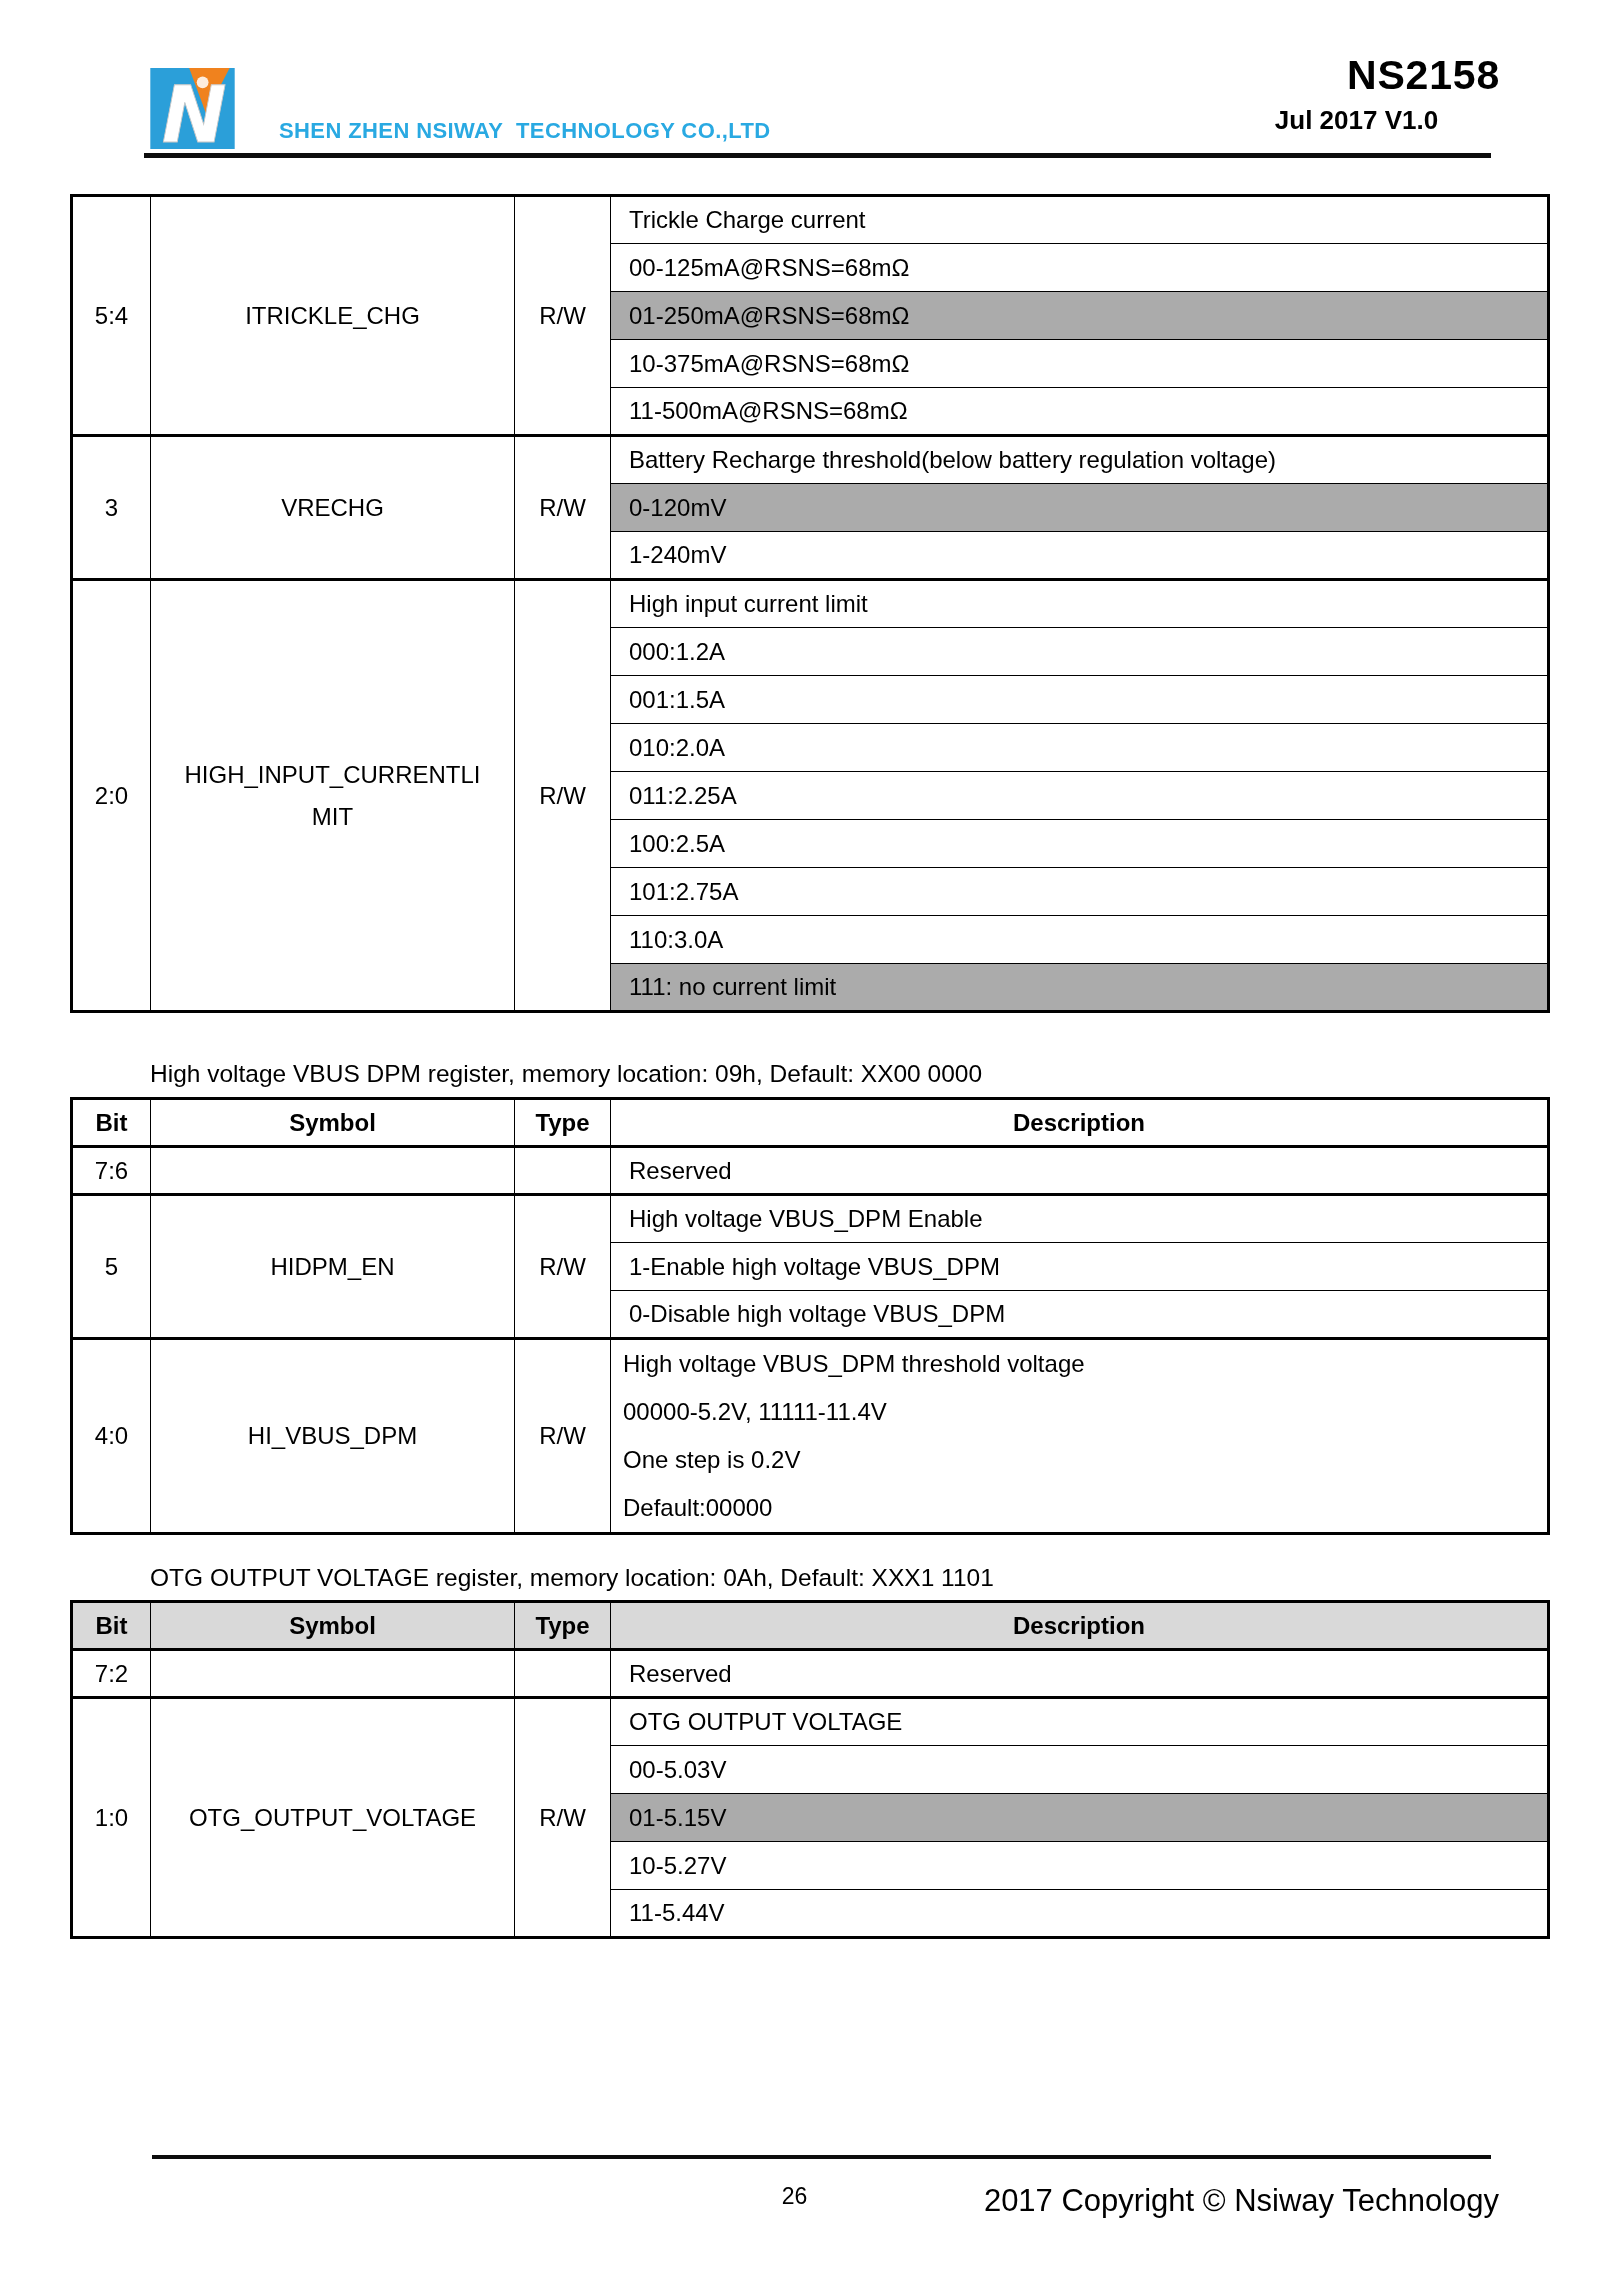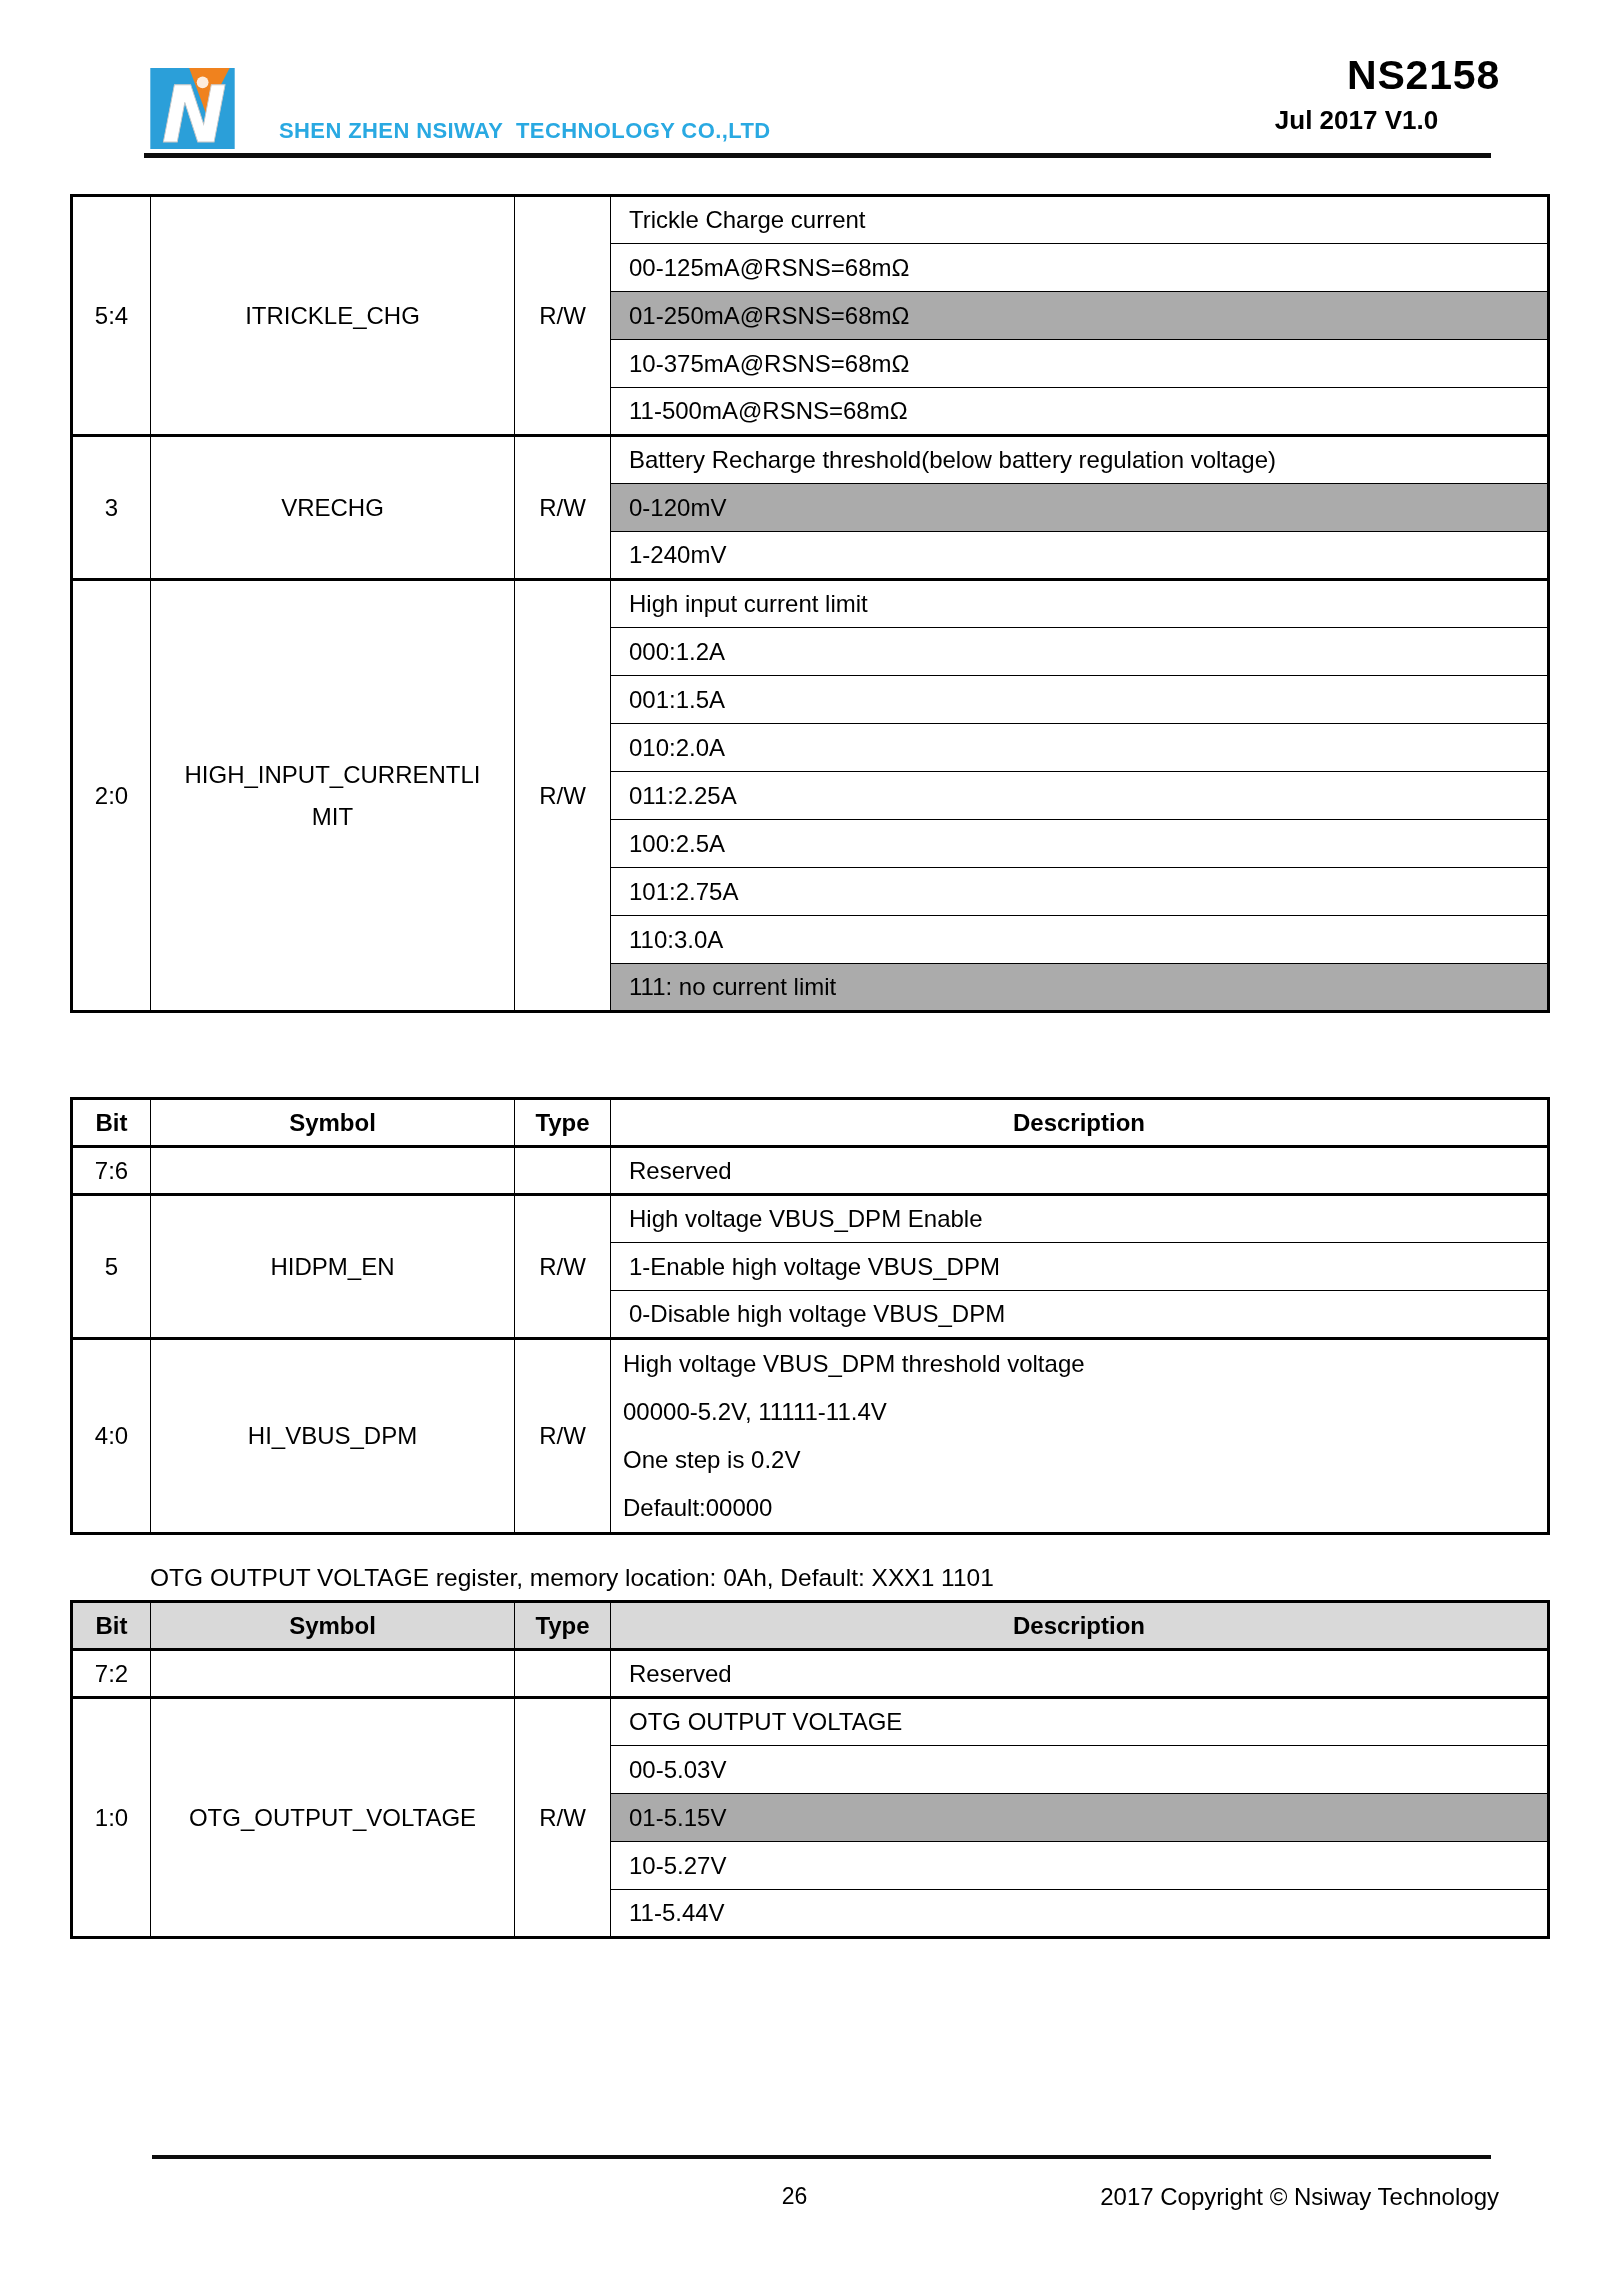--- a/index.html
+++ b/index.html
@@ -99,21 +99,21 @@
   .footer-rule {
     position:absolute; left:152px; top:2155px;
     width:1339px; height:4.2px; background:#0d0d0d;
   }
   .page-number {
     position:absolute; left:744px; top:2183px; width:101px;
     text-align:center; font-size:23px;
   }
   .copyright {
     position:absolute; right:124px; top:2183px;
-    font-size:24px;
+    font-size:31px;
     margin-left:20px;
   }
 </style>
 </head>
 <body>
 
 <div class="page">
 
   <div class="logo">
     <svg viewBox="0 0 100 96" width="85" height="81">
@@ -121,20 +121,21 @@
       <polygon points="46,0 94,0 66,54" fill="#f0821e"></polygon>
       <circle cx="62" cy="17" r="7" fill="#ffffff" opacity="0.85"></circle>
       <text x="52" y="88" text-anchor="middle" font-family="'DejaVu Sans', sans-serif" font-size="92" font-weight="bold" font-style="italic" fill="#ffffff" stroke="#c8c8c8" stroke-width="1">N</text>
     </svg>
   </div>
   <div class="company-en">SHEN ZHEN NSIWAY  TECHNOLOGY CO.,LTD</div>
   <div class="part-number">NS2158</div>
   <div class="doc-version">Jul 2017 V1.0</div>
   <div class="header-rule"></div>
 
+  <div class="table-title title-t2">High voltage VBUS DPM register, memory location: 09h, Default: XX00 0000</div>
   <div class="table-title title-t3">OTG OUTPUT VOLTAGE register, memory location: 0Ah, Default: XXX1 1101</div>
 
   <table class="reg" id="t0">
     <colgroup>
         <col style="width:79px">
         <col style="width:364px">
         <col style="width:96px">
         <col>
       </colgroup>
     <tbody>

